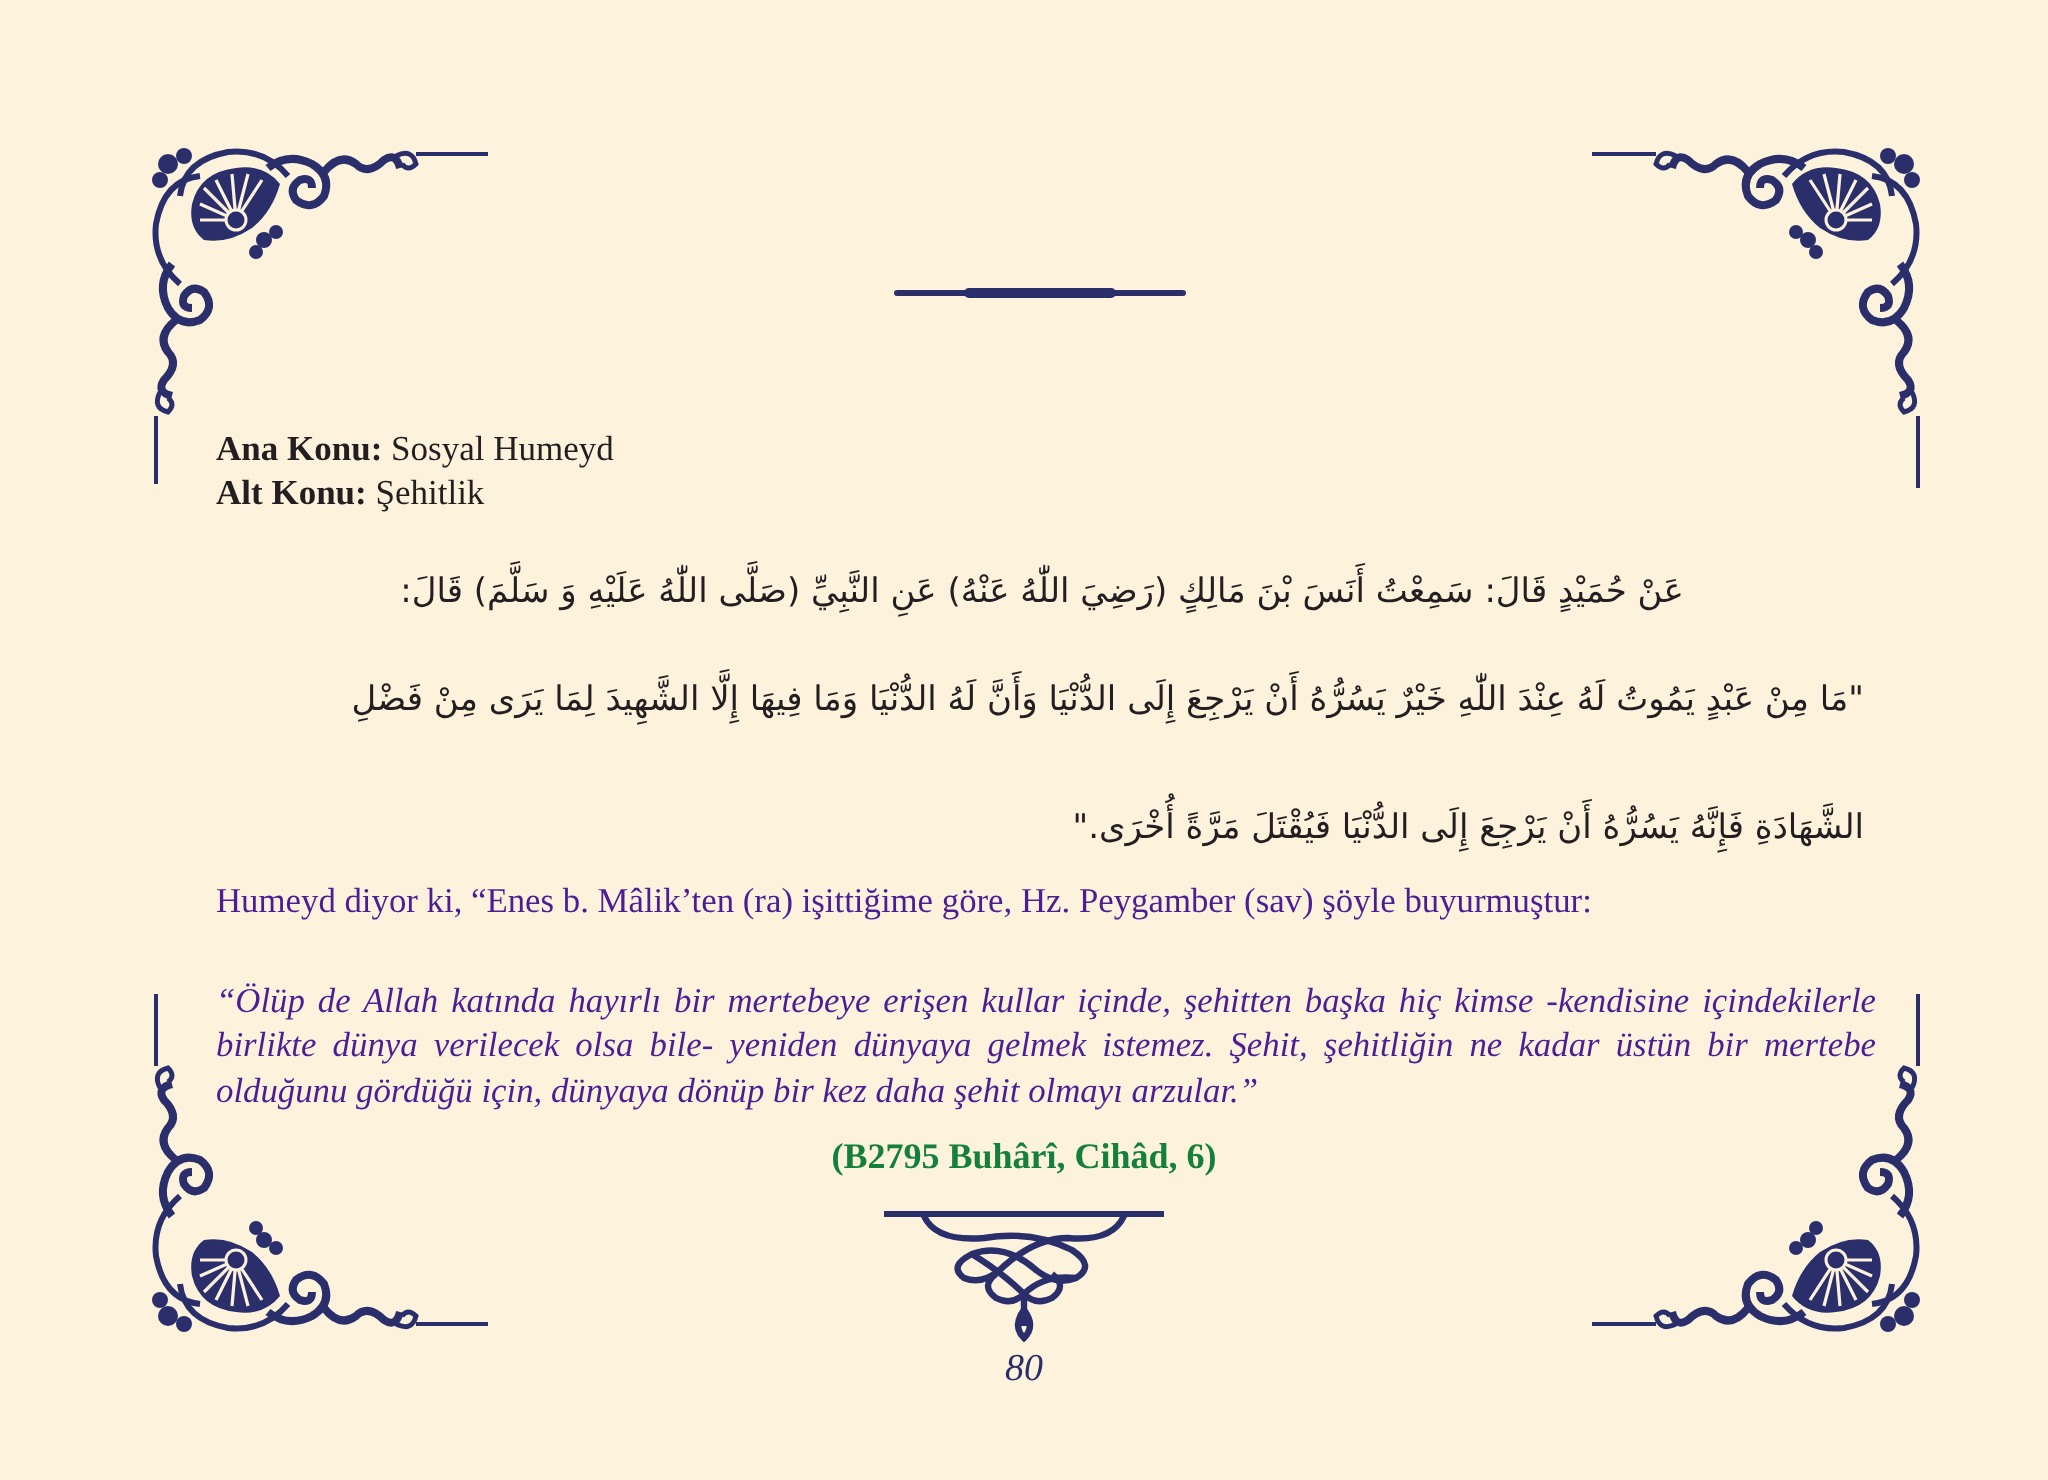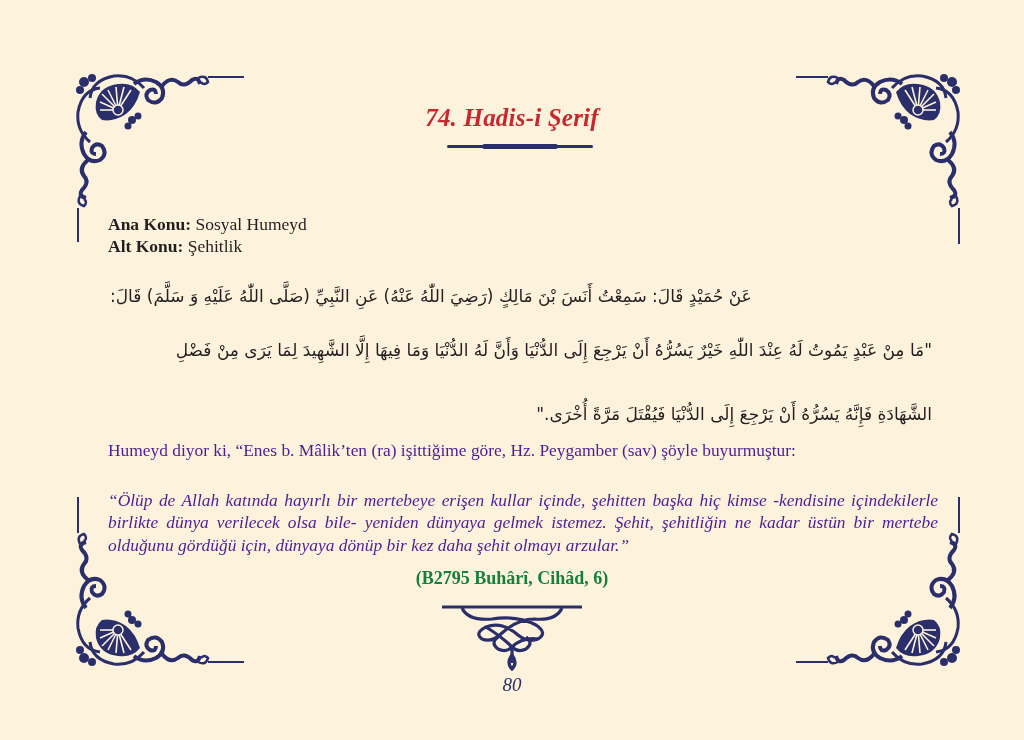--- a/index.html
+++ b/index.html
@@ -35,21 +35,21 @@
       font-size: 17.5px; line-height: 22px; color: #231f20;
     }
     .meta b { font-weight: bold; }
     .arabic {
       position: absolute; left: 110px; width: 822px;
       direction: rtl; text-align: justify;
       font-family: "DejaVu Sans", sans-serif;
       font-size: 17px; color: #231f20;
       white-space: nowrap;
     }
-    .arabic.line1 { top: 286px; text-align: left; }
+    .arabic.line1 { top: 286px; text-align: center; }
     .arabic.line2 { top: 340px; text-align: right; }
     .arabic.line3 { top: 391px; text-align: right; right: 92px; left: auto; margin-top: 13px; }
     .translation {
       position: absolute; left: 108px; top: 439px; width: 830px;
       font-family: "Liberation Serif", serif;
       font-size: 17.4px; line-height: 22.2px; color: #4c1d95;
       text-align: justify;
     }
     .translation .intro { display: block; white-space: nowrap; }
     .translation .quote { display: block; font-style: italic; margin-top: 28px; }
@@ -134,21 +134,20 @@
 
   <div class="frame-line" style="left:208px; top:76px; width:36px; height:2px;"></div>
   <div class="frame-line" style="left:796px; top:76px; width:32px; height:2px;"></div>
   <div class="frame-line" style="left:77px; top:208px; width:2px; height:34px;"></div>
   <div class="frame-line" style="left:77px; top:497px; width:2px; height:36px;"></div>
   <div class="frame-line" style="left:958px; top:208px; width:2px; height:36px;"></div>
   <div class="frame-line" style="left:958px; top:497px; width:2px; height:36px;"></div>
   <div class="frame-line" style="left:208px; top:661px; width:36px; height:2px;"></div>
   <div class="frame-line" style="left:796px; top:661px; width:32px; height:2px;"></div>
 
-  <div class="title">74. Hadis-i Şerif</div>
   <div class="title-rule"></div>
 
   <div class="meta">
     <div>
       <b>Ana Konu:</b>
       <span>Sosyal Humeyd</span>
     </div>
     <div>
       <b>Alt Konu:</b>
       <span>Şehitlik</span>

